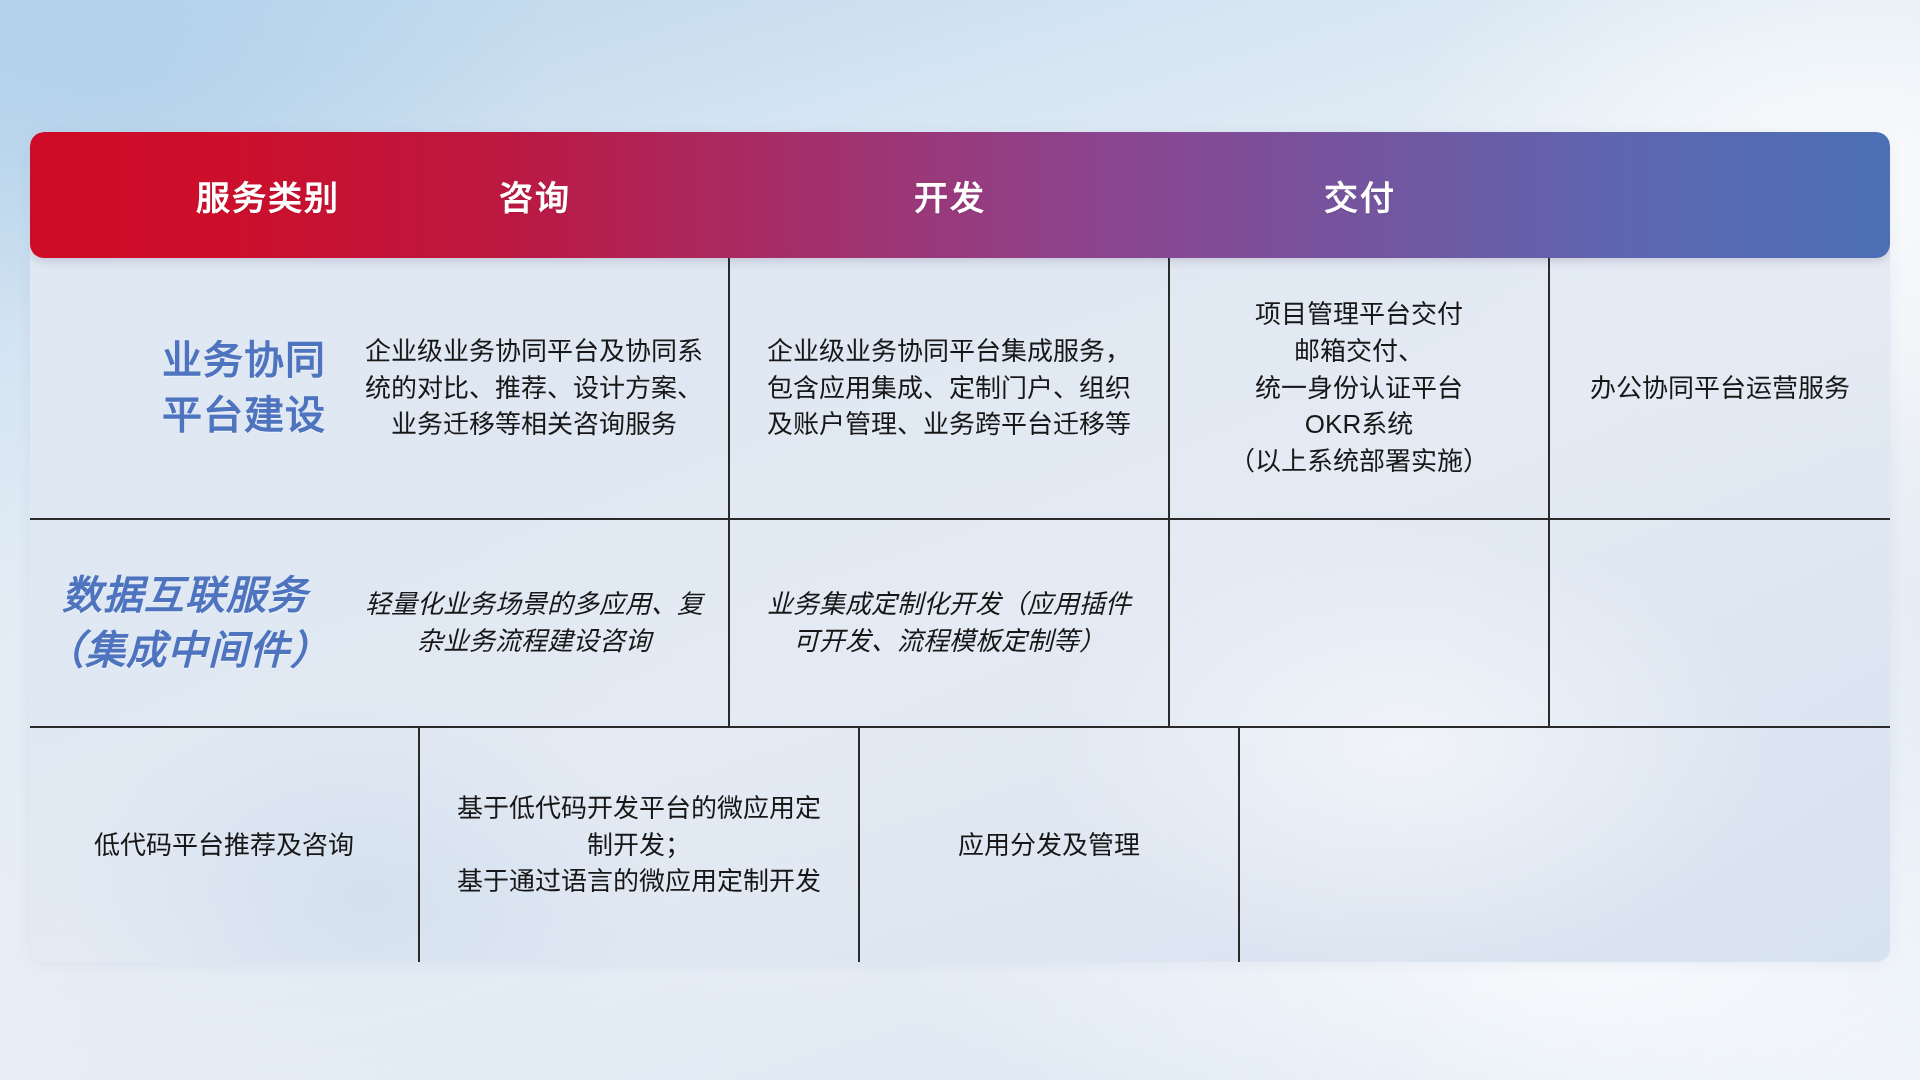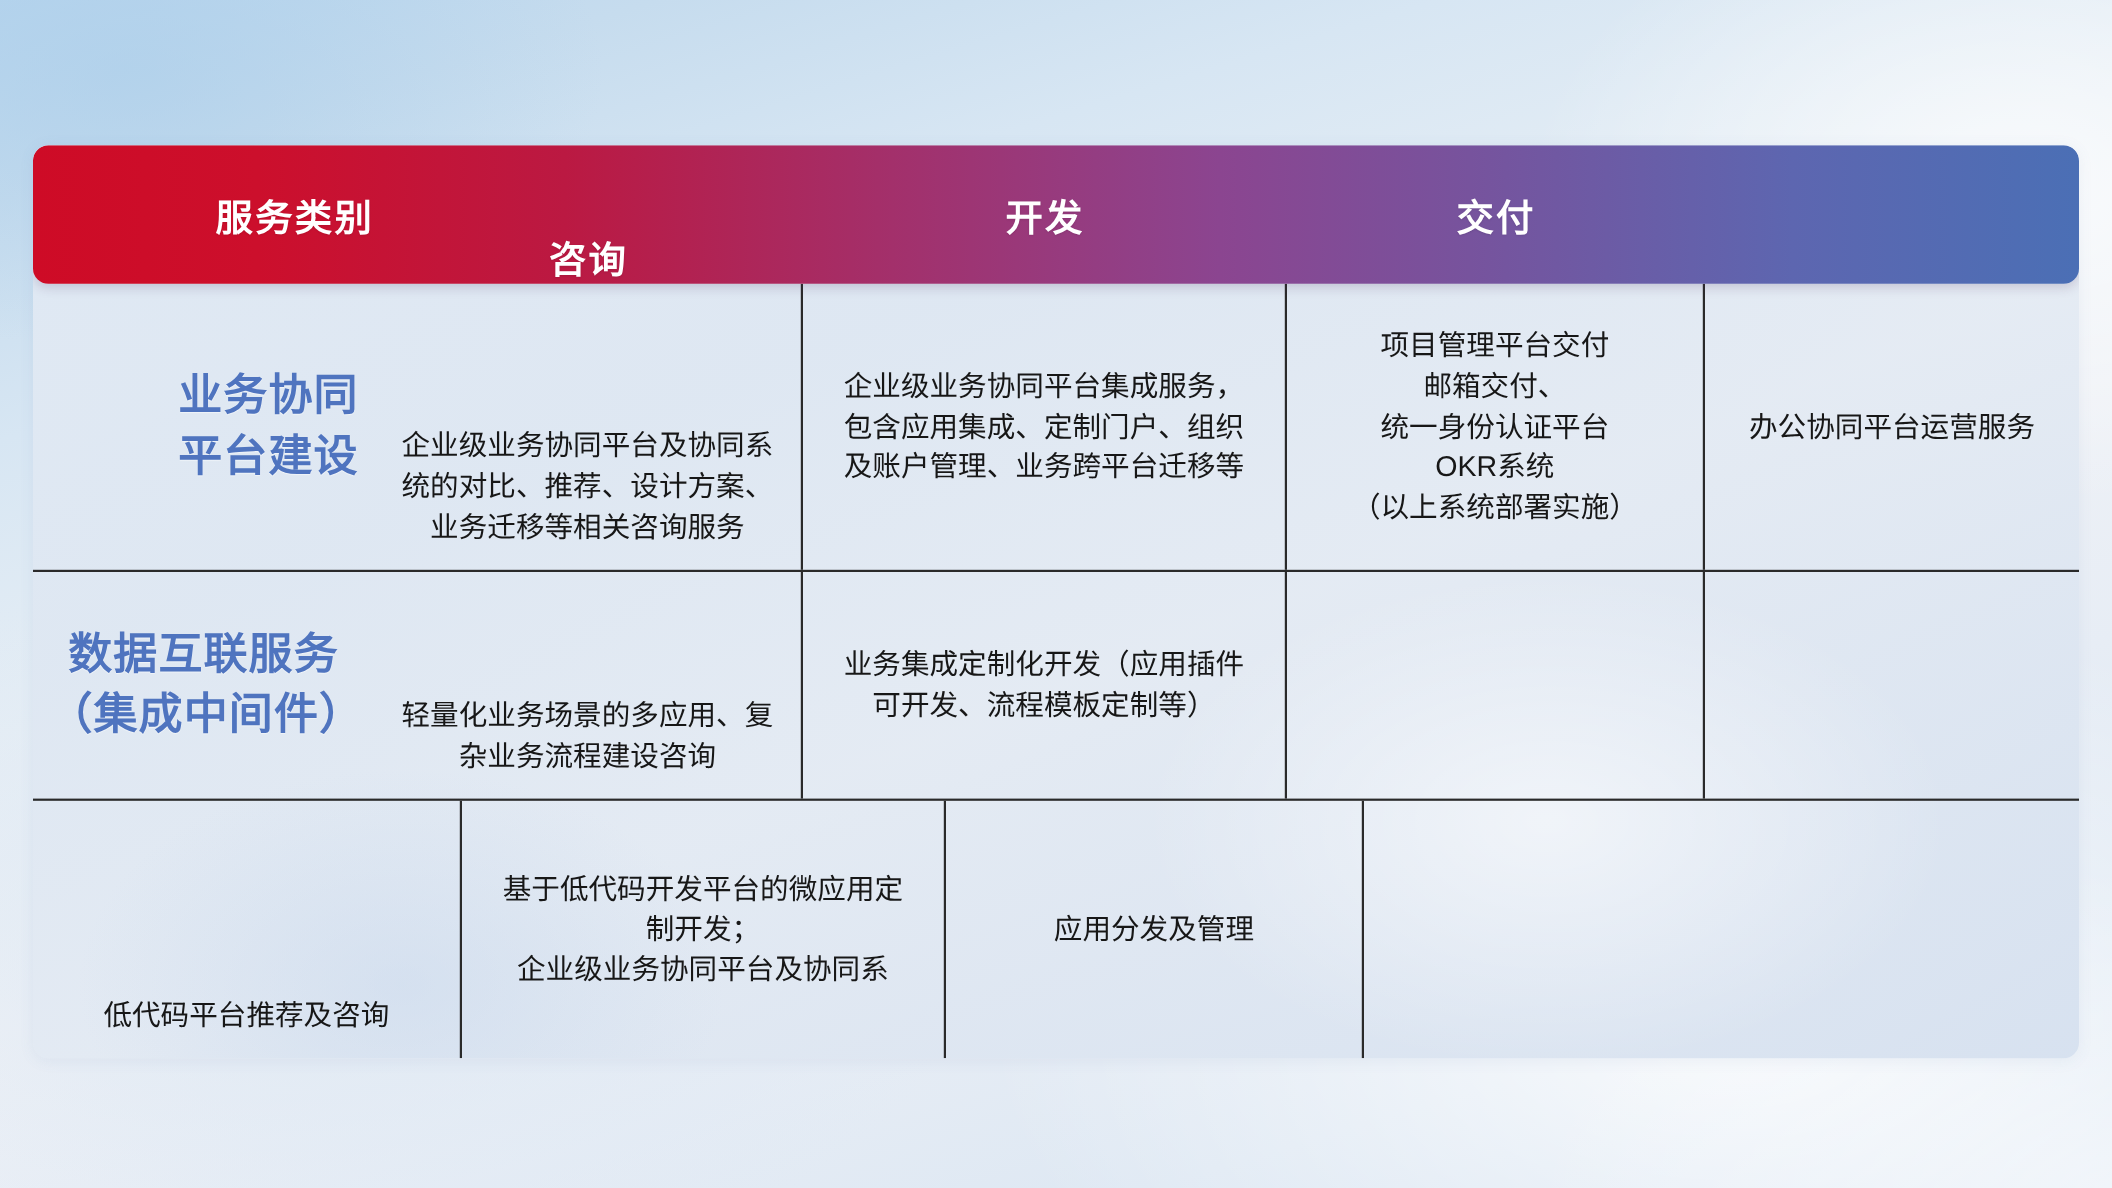--- a/index.html
+++ b/index.html
@@ -141,28 +141,28 @@
     color: #4f74bf;
     font-weight: bold;
     font-size: 40px;
     line-height: 1.38;
     letter-spacing: 1px;
     text-shadow: 0 1px 1px rgba(255,255,255,0.55);
   }
 
   
   .col-0 { width: 310px; flex: 0 0 310px; justify-content: flex-end; }
-  .col-1 { width: 390px; flex: 0 0 390px; align-items: flex-end; }
+  .col-1 { width: 390px; flex: 0 0 390px; }
   .col-2 { width: 440px; flex: 0 0 440px; }
   .col-3 { width: 380px; flex: 0 0 380px; }
   .col-4 { width: 340px; flex: 0 0 340px; }
 
   
   .row-h-0 { height: 262px; }
-  .row-h-1 { height: 208px; }
+  .row-h-1 { height: 208px; font-style: italic; }
   .row-h-2 { height: 234px; }
 </style>
 </head>
 <body>
 
 <div id="page-background"></div>
 
 <div id="table-card">
 
   <div id="header-row">
@@ -207,19 +207,19 @@
       <div class="body-cell col-2">业务集成定制化开发（应用插件
 可开发、流程模板定制等）</div>
       <div class="body-cell col-3"></div>
       <div class="body-cell col-4 no-right-border"></div>
     </div>
 
     <div class="body-row row-h-2 last-row">
       <div class="body-cell col-1">低代码平台推荐及咨询</div>
       <div class="body-cell col-2">基于低代码开发平台的微应用定
 制开发；
-企业级业务协同平台及协同系</div>
+基于通过语言的微应用定制开发</div>
       <div class="body-cell col-3">应用分发及管理</div>
       <div class="body-cell col-4 no-right-border"></div>
     </div>
 
   </div>
 </div>
 
 </body></html>

